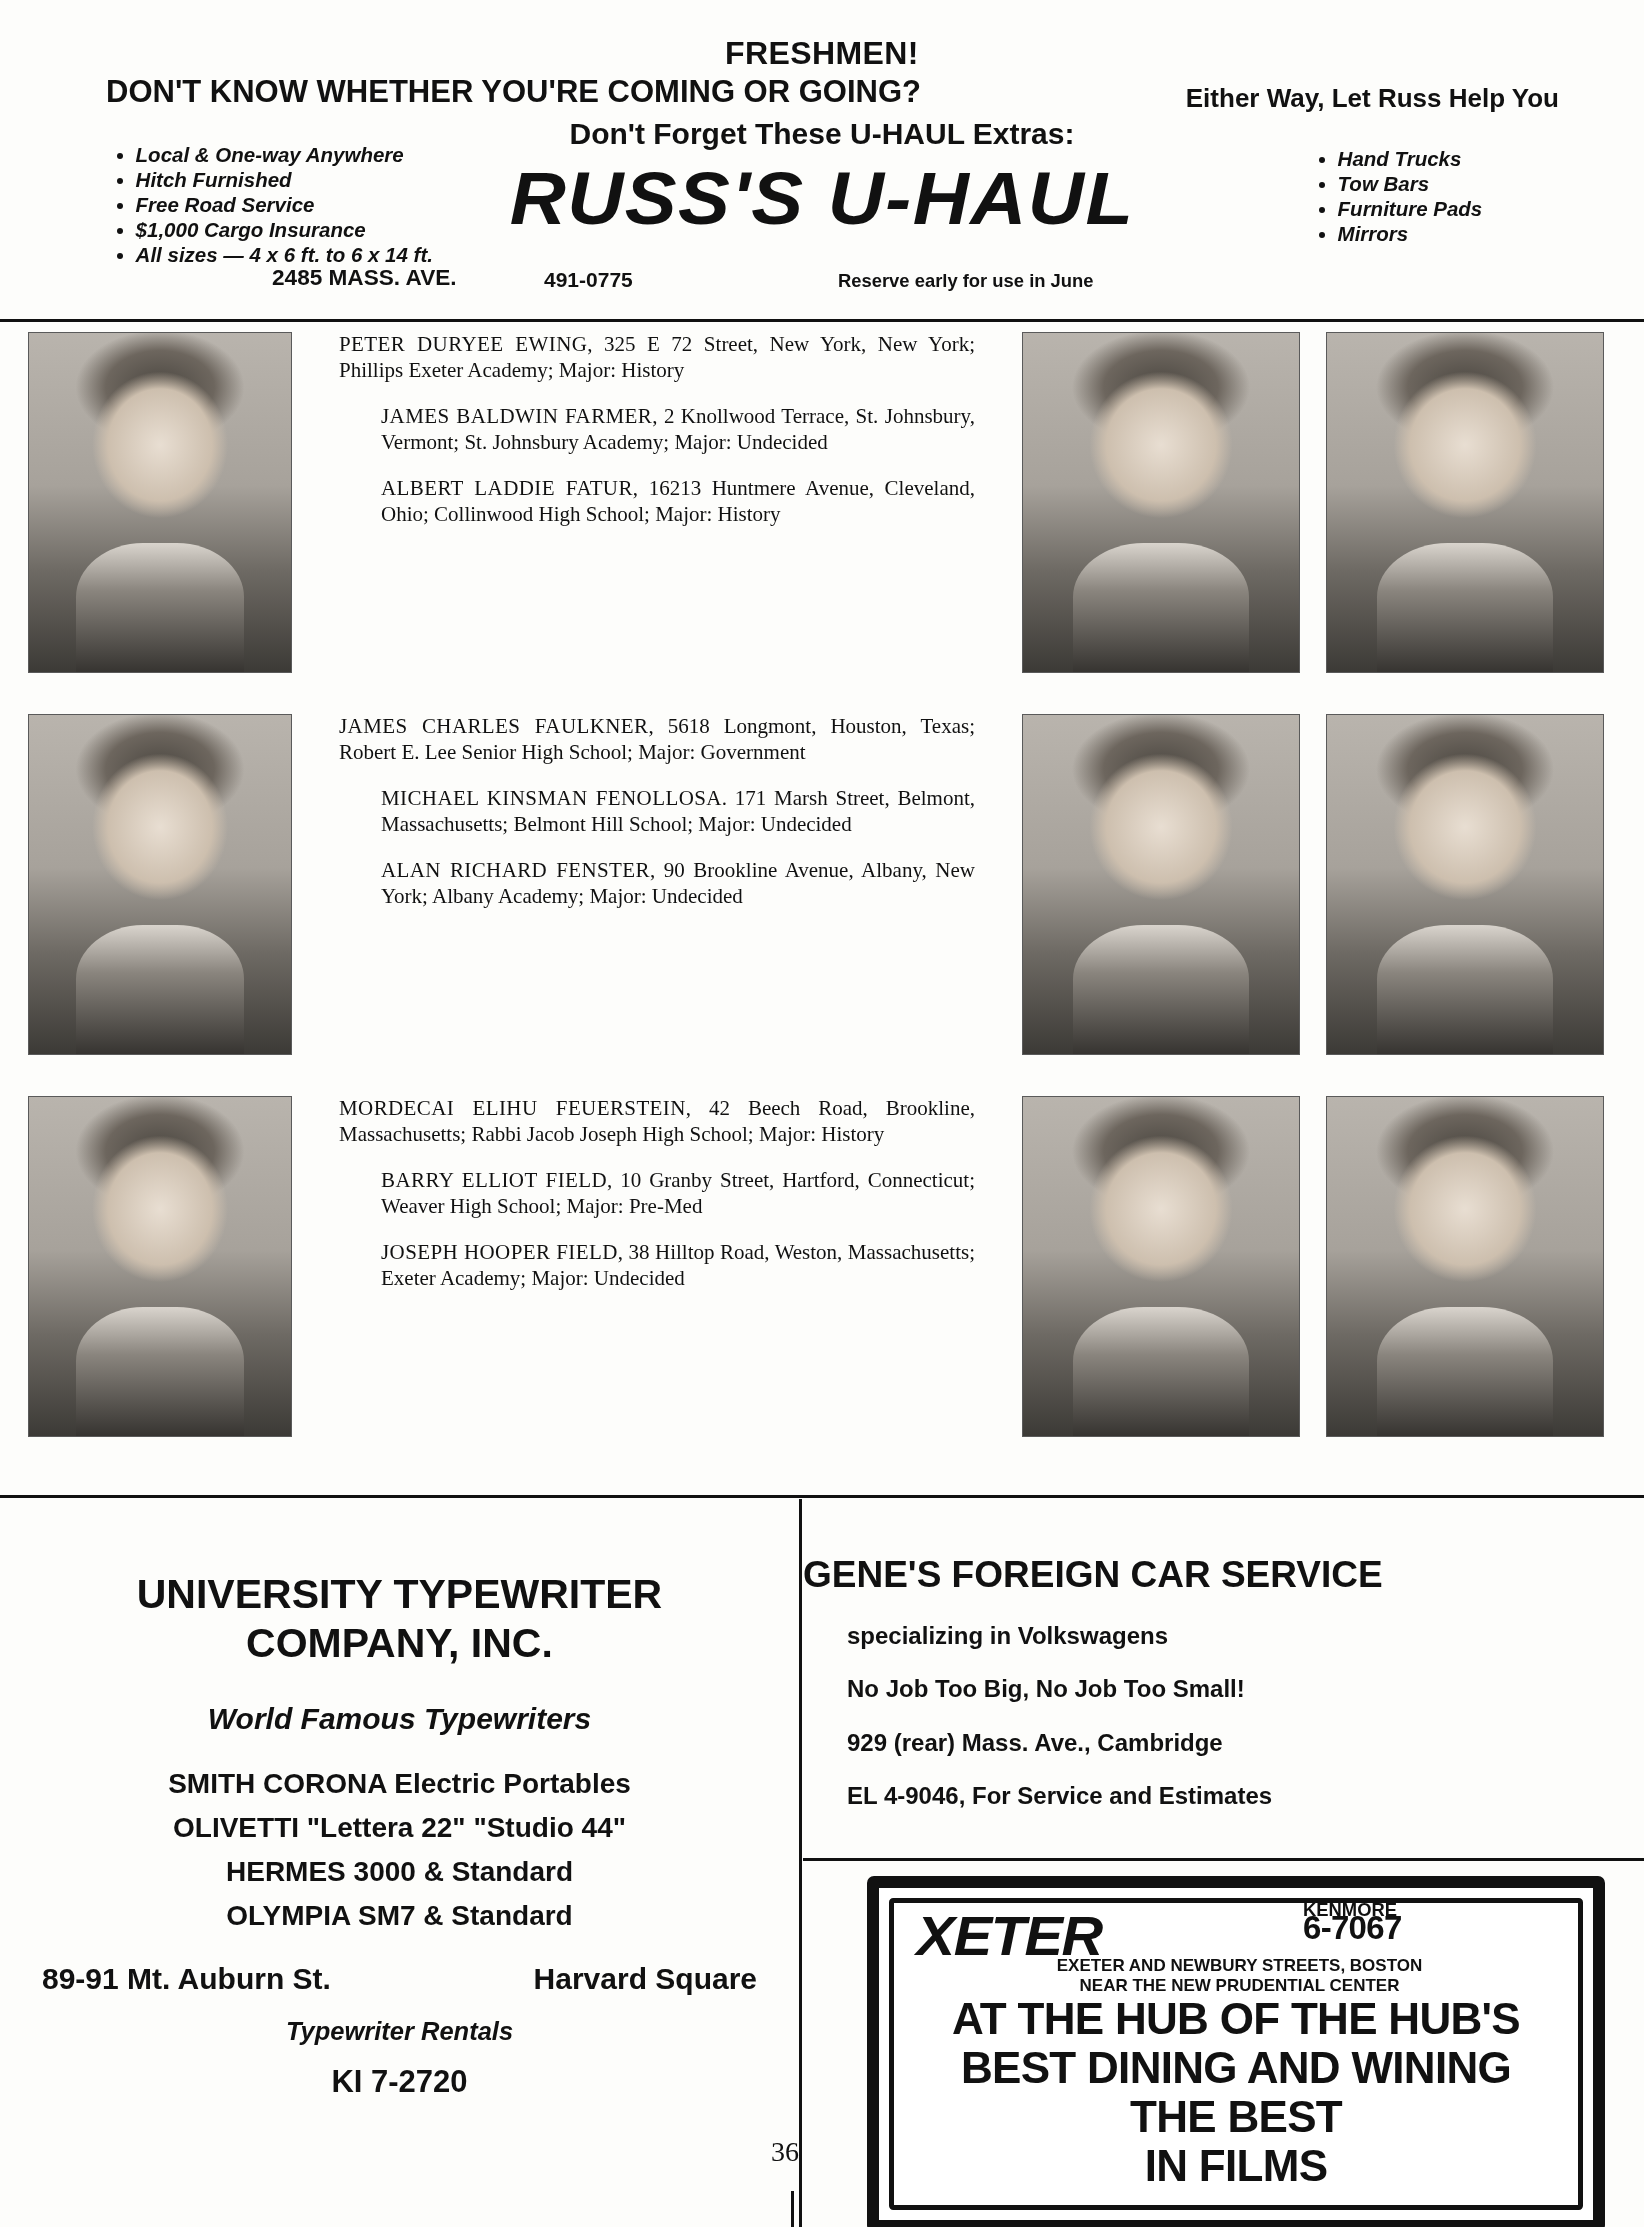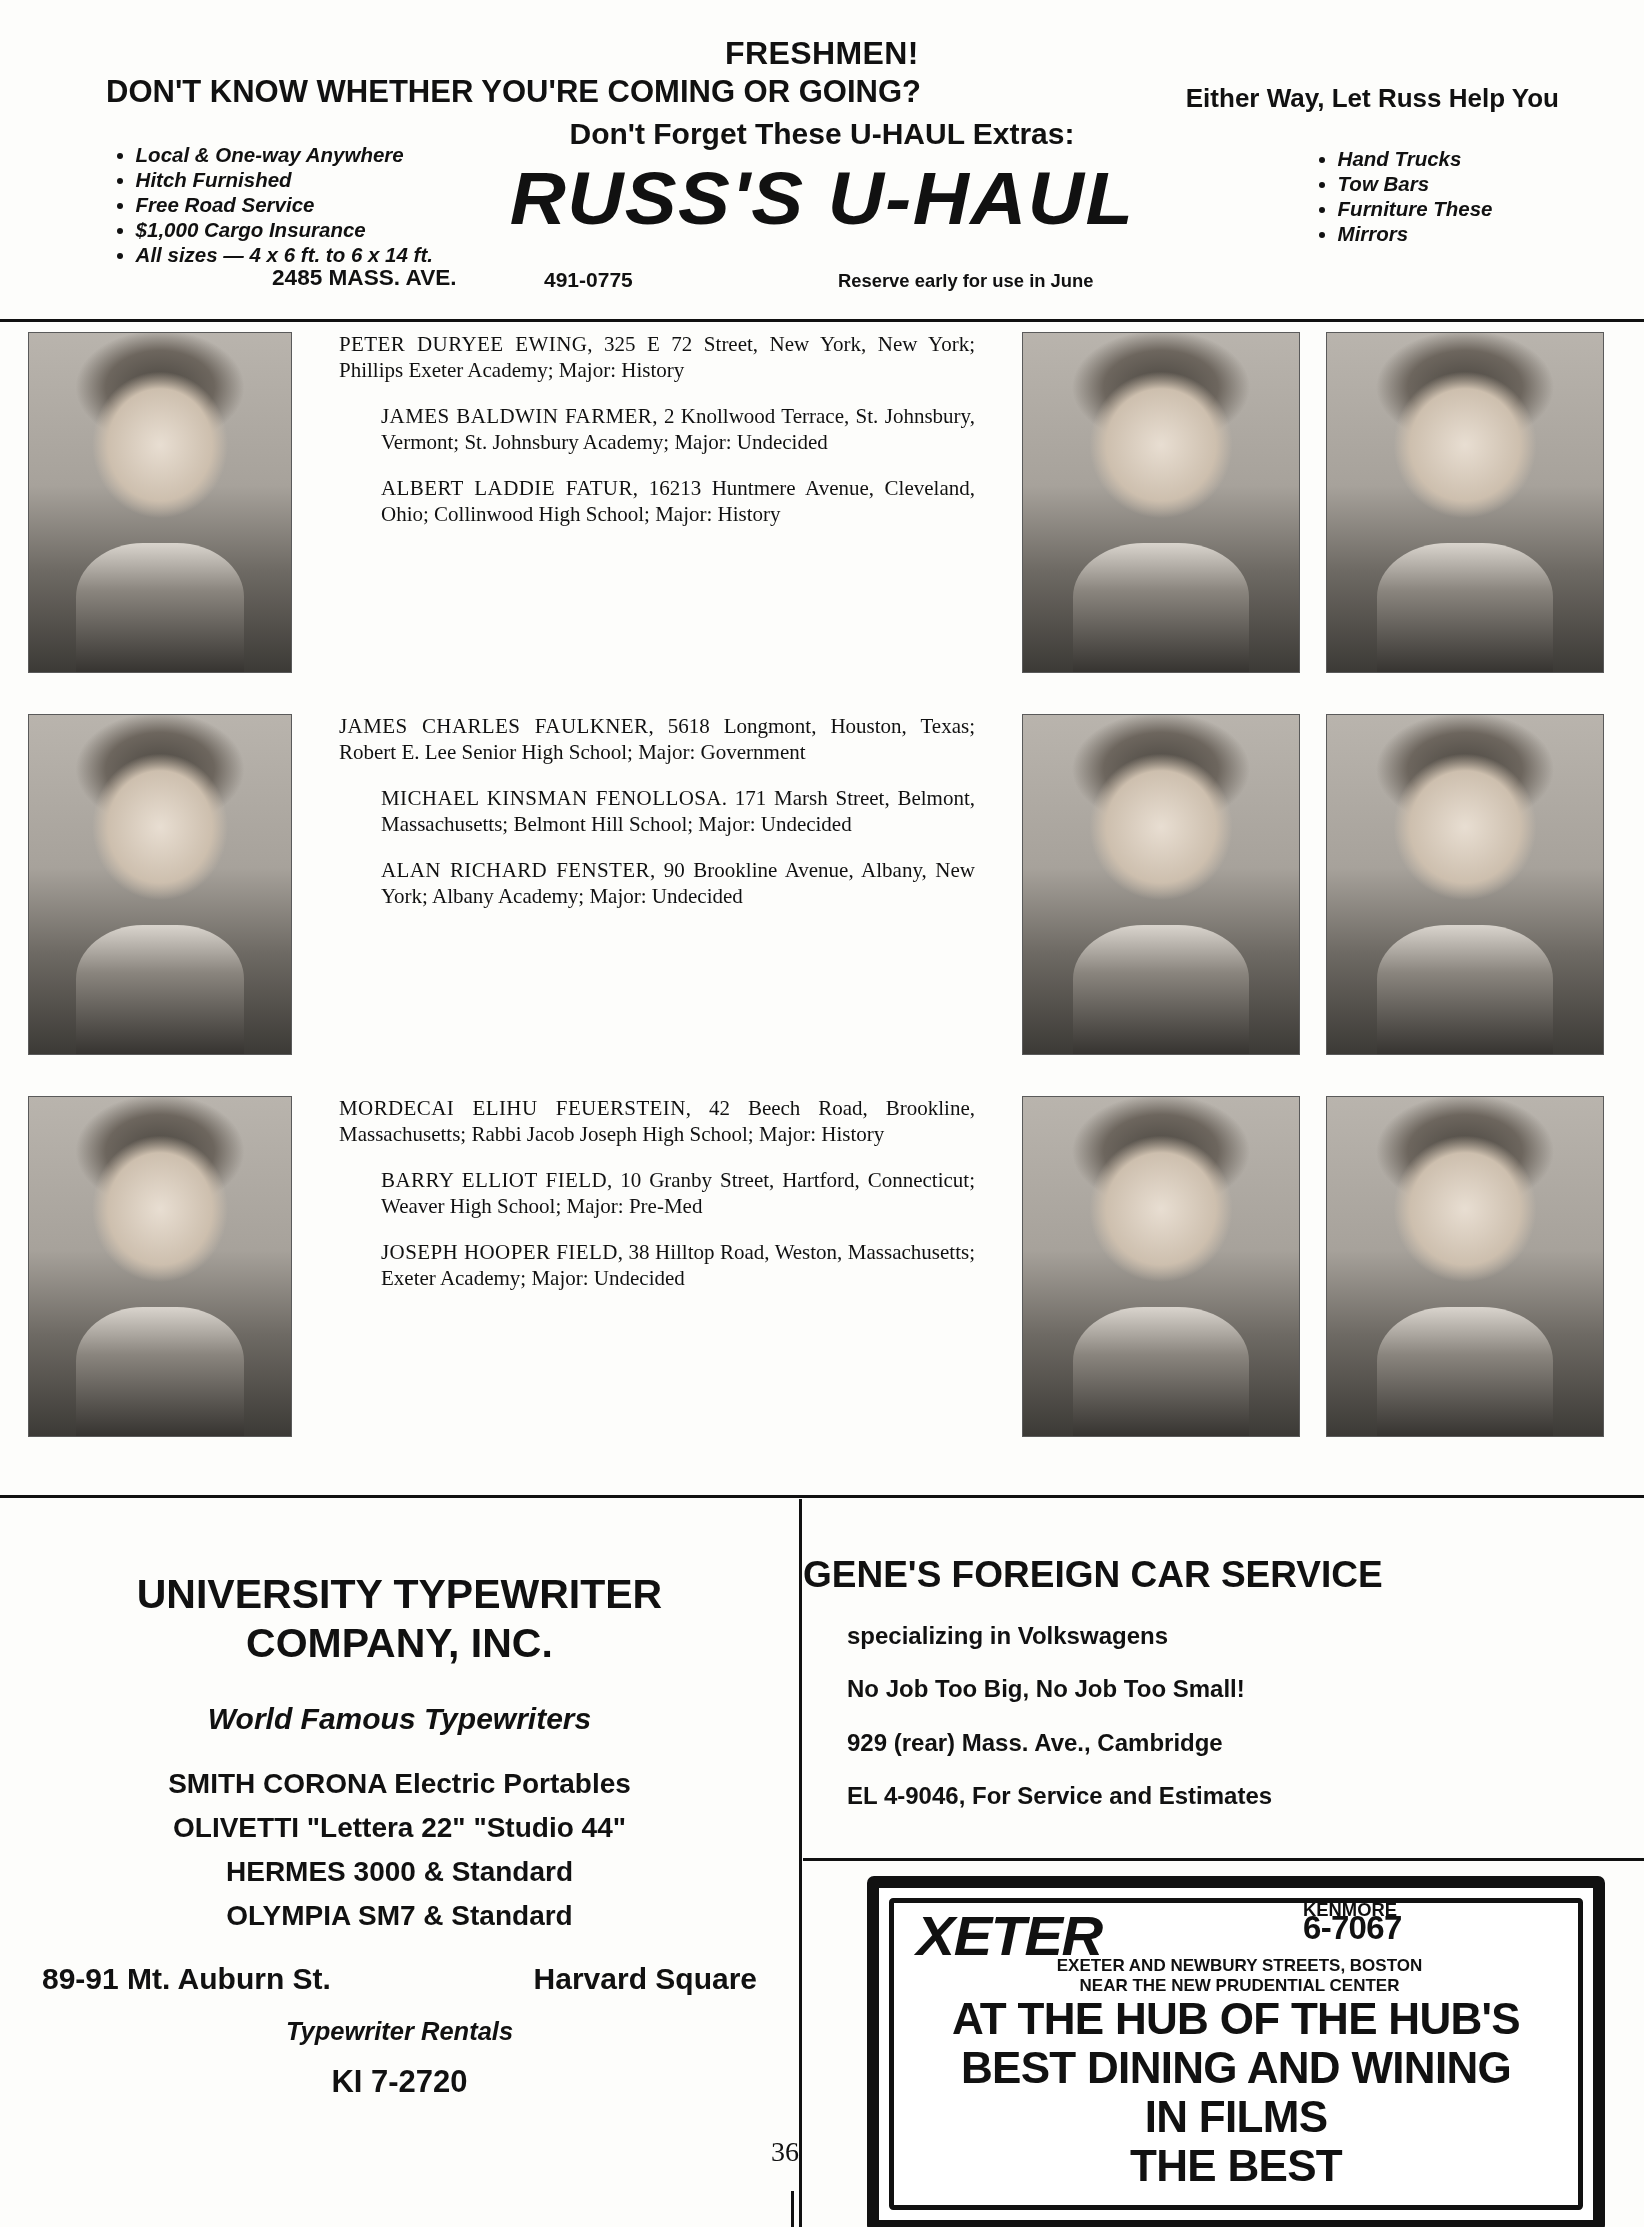--- a/index.html
+++ b/index.html
@@ -372,21 +372,21 @@
         <li>All sizes — 4 x 6 ft. to 6 x 14 ft.</li>
       </ul>
     </div>
 
     <div class="logo">RUSS'S U-HAUL</div>
 
     <div class="bullets-right">
       <ul>
         <li>Hand Trucks</li>
         <li>Tow Bars</li>
-        <li>Furniture These</li>
+        <li>Furniture Pads</li>
         <li>Mirrors</li>
       </ul>
     </div>
 
     <div class="addr">2485 MASS. AVE.</div>
     <div class="phone">491-0775</div>
     <div class="reserve">Reserve early for use in June</div>
   </div>
 
   <div class="entries">
@@ -498,22 +498,22 @@
           <div>KENMORE</div>
           <div class="big">6-7067</div>
         </div>
         <div class="ex-sub">
           <div>EXETER AND NEWBURY STREETS, BOSTON</div>
           <div>NEAR THE NEW PRUDENTIAL CENTER</div>
         </div>
         <div class="ex-main">
           <div>AT THE HUB OF THE HUB'S</div>
           <div>BEST DINING AND WINING</div>
+          <div>THE BEST</div>
           <div>IN FILMS</div>
-          <div>THE BEST</div>
         </div>
       </div>
     </div>
   </div>
 
   <div class="page-no">36</div>
   <div class="spine"></div>
 </div>
 
 

